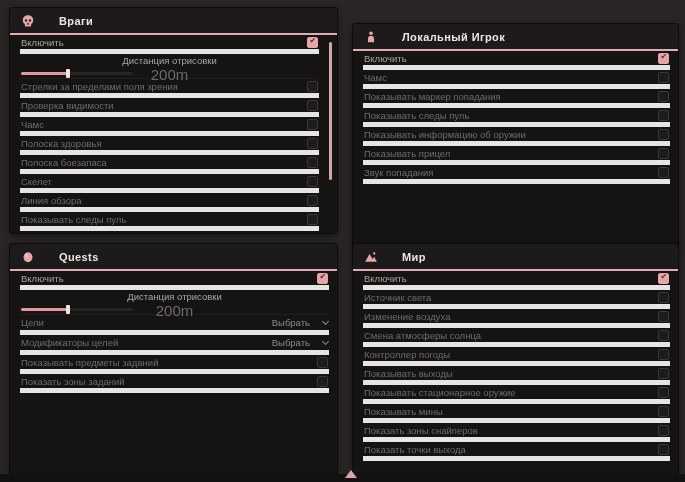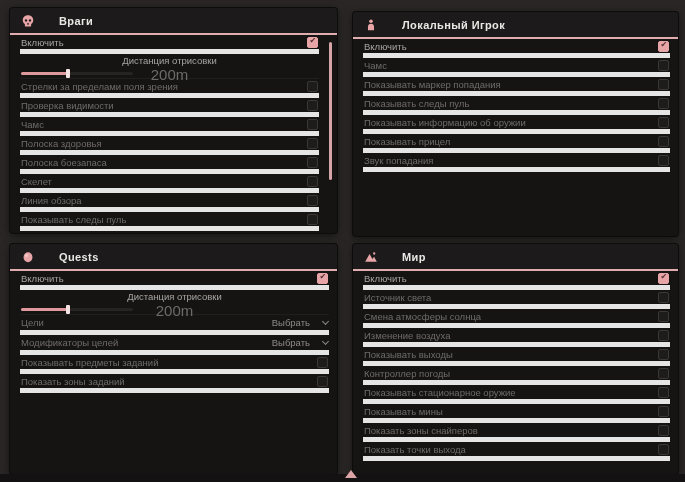--- a/index.html
+++ b/index.html
@@ -1,21 +1,21 @@
 <!DOCTYPE html>
 <html><head>
 <meta charset="utf-8">
 <style>
   html,body{margin:0;padding:0;width:685px;height:482px;overflow:hidden;
     background:#292625;font-family:"Liberation Sans",sans-serif;}
   *{box-sizing:border-box;}
   .panel{position:absolute;background:#151413;border-radius:3px;
     box-shadow:0 0 0 1px #0d0c0c,0 2px 8px rgba(0,0,0,.55);overflow:hidden;}
   .panel-enemies{left:10px;top:8px;width:327px;height:225px;}
-  .panel-local{left:353px;top:12px;width:325px;height:224px;}
+  .panel-local{left:353px;top:24px;width:325px;height:224px;}
   .panel-quests{left:10px;top:244px;width:327px;height:230px;}
   .panel-world{left:353px;top:244px;width:325px;height:230px;}
   .phead{display:flex;align-items:center;gap:24px;height:27px;padding:0 11px;
     background:#1c1a1a;border-bottom:2px solid #dfadaf;}
   .ptitle{font-size:11px;font-weight:bold;color:#eae7e5;letter-spacing:.4px;}
   .hicon{width:14px;height:14px;display:inline-flex;flex:0 0 auto;}
   .hicon svg{width:14px;height:14px;}
   .pbody{padding:0 8px 0 10px;}
   .pbody.with-scroll{padding-right:18px;}
   .row{display:flex;align-items:center;justify-content:space-between;
@@ -220,33 +220,33 @@
   <div class="pbody">
     <div class="row primary">
       <span class="lbl">Включить</span>
       <span class="cb checked"></span>
     </div>
     <div class="row">
       <span class="lbl">Источник света</span>
       <span class="cb"></span>
     </div>
     <div class="row">
+      <span class="lbl">Изменение воздуха</span>
+      <span class="cb"></span>
+    </div>
+    <div class="row">
       <span class="lbl">Смена атмосферы солнца</span>
       <span class="cb"></span>
     </div>
     <div class="row">
-      <span class="lbl">Изменение воздуха</span>
+      <span class="lbl">Контроллер погоды</span>
       <span class="cb"></span>
     </div>
     <div class="row">
       <span class="lbl">Показывать выходы</span>
-      <span class="cb"></span>
-    </div>
-    <div class="row">
-      <span class="lbl">Контроллер погоды</span>
       <span class="cb"></span>
     </div>
     <div class="row">
       <span class="lbl">Показывать стационарное оружие</span>
       <span class="cb"></span>
     </div>
     <div class="row">
       <span class="lbl">Показывать мины</span>
       <span class="cb"></span>
     </div>

